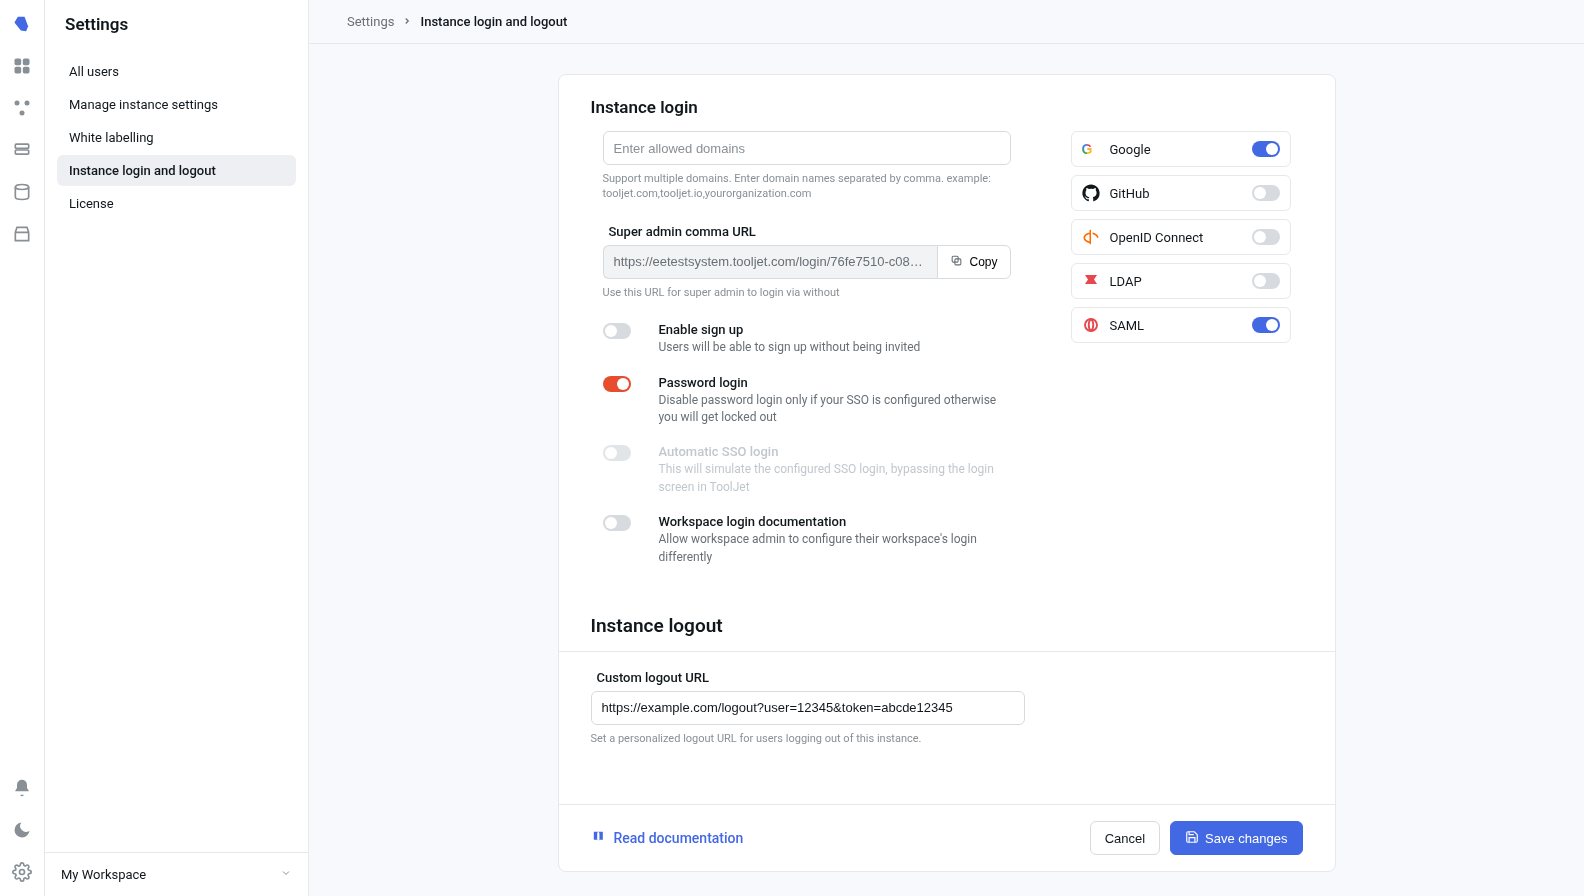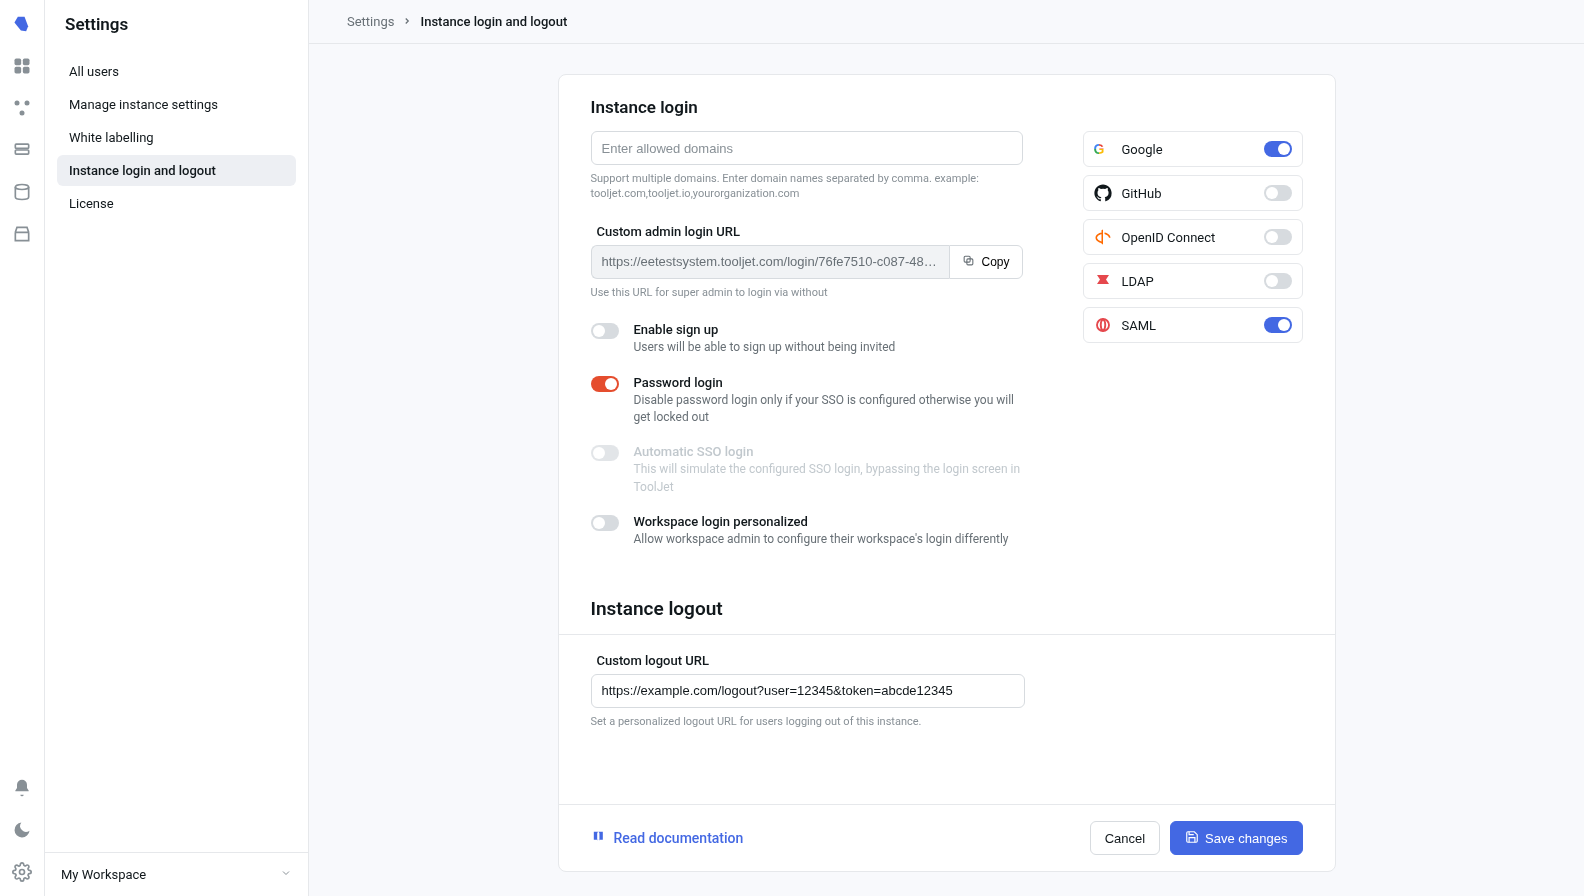--- a/index.html
+++ b/index.html
@@ -52,40 +52,40 @@
     .card {
       width: 778px;
       background:#fff;
       border:1px solid #e6e8eb;
       border-radius:8px;
       display:flex;
       flex-direction:column;
     }
     .card-header { padding: 22px 32px 14px; font-size:17px; font-weight:600; }
     .card-body { flex:1; position:relative; }
-    .two-col { display:flex; gap:60px; padding: 0 32px; }
+    .two-col { display:flex; gap:60px; padding: 0 44px; }
     .left-col { flex:1; min-width:0; }
     .right-col { width: 220px; flex-shrink:0; }
     
     .field { margin-bottom: 22px; }
     .field-label { font-size:13px; font-weight:500; margin-bottom:6px; padding-left:6px; }
     .input {
       width:100%; height:34px; border:1px solid #d7dbdf; border-radius:6px;
       padding:0 10px; font-size:13px; color:#11181c; background:#fff;
     }
     .input::placeholder { color:#889096; }
     .input.ro { background:#f1f3f5; color:#687076; }
     .hint { font-size:11px; color:#889096; margin-top:6px; line-height:1.4; }
     
     .url-row { display:flex; }
     .url-row .input { border-radius:6px 0 0 6px; border-right:none; text-overflow: ellipsis; white-space:nowrap; overflow:hidden; }
     .copy-btn { display:flex; align-items:center; gap:6px; border:1px solid #d7dbdf; border-radius:0 6px 6px 0; background:#fff; padding:0 12px; font-size:12px; font-weight:500; cursor:pointer; }
     .copy-btn svg { width:13px; height:13px; }
     
-    .toggle-row { display:flex; align-items:flex-start; gap:15px; margin-bottom:18px; }
+    .toggle-row { display:flex; align-items:flex-start; gap:28px; margin-bottom:18px; }
     .toggle-sw { width:28px; height:16px; border-radius:999px; background:#d7dbdf; position:relative; cursor:pointer; flex-shrink:0; margin-top:1px;}
     .toggle-sw::after { content:''; position:absolute; width:12px; height:12px; background:#fff; border-radius:50%; top:2px; left:2px; transition:.15s; }
     .toggle-sw.on { background:#4368E3; }
     .toggle-sw.on::after { left:14px; }
     .toggle-sw.on.danger { background:#E54D2E; }
     .toggle-sw.disabled { cursor:not-allowed; opacity:.7; }
     .toggle-text { flex:1; }
     .toggle-title { font-size:13px; font-weight:500; margin-bottom:2px; }
     .toggle-desc { font-size:12px; color:#687076; line-height:1.45; }
     .toggle-row.disabled .toggle-title, .toggle-row.disabled .toggle-desc { color:#c1c8cd; }
@@ -216,21 +216,21 @@
         <div class="card-body">
           <div class="two-col">
             <div class="left-col">
 
               <div class="field">
                 <input class="input" placeholder="Enter allowed domains" style="">
                 <div class="hint">Support multiple domains. Enter domain names separated by comma. example: tooljet.com,tooljet.io,yourorganization.com</div>
               </div>
 
               <div class="field">
-                <div class="field-label">Custom admin login URL</div>
+                <div class="field-label">Super admin comma URL</div>
                 <div class="url-row">
                   <input class="input ro" readonly="" value="https://eetestsystem.tooljet.com/login/76fe7510-c087-487a-99bb-b…" style="">
                   <button class="copy-btn">
                     <span>
                       <svg viewBox="0 0 24 24" fill="none" stroke="#687076" stroke-width="2">
                           <rect x="9" y="9" width="11" height="11" rx="2"></rect>
                           <rect x="4" y="4" width="11" height="11" rx="2"></rect>
                         </svg>
                     </span>
                     <span>Copy</span>
@@ -256,21 +256,21 @@
               <div class="toggle-row disabled">
                 <div class="toggle-sw disabled"></div>
                 <div class="toggle-text">
                   <div class="toggle-title">Automatic SSO login</div>
                   <div class="toggle-desc">This will simulate the configured SSO login, bypassing the login screen in ToolJet</div>
                 </div>
               </div>
               <div class="toggle-row">
                 <div class="toggle-sw"></div>
                 <div class="toggle-text">
-                  <div class="toggle-title">Workspace login personalized</div>
+                  <div class="toggle-title">Workspace login documentation</div>
                   <div class="toggle-desc">Allow workspace admin to configure their workspace's login differently</div>
                 </div>
               </div>
             </div>
 
             <div class="right-col">
               <div class="sso-item">
                 <span class="sso-ic">
                     <span class="google-g">G</span>
                   </span>

